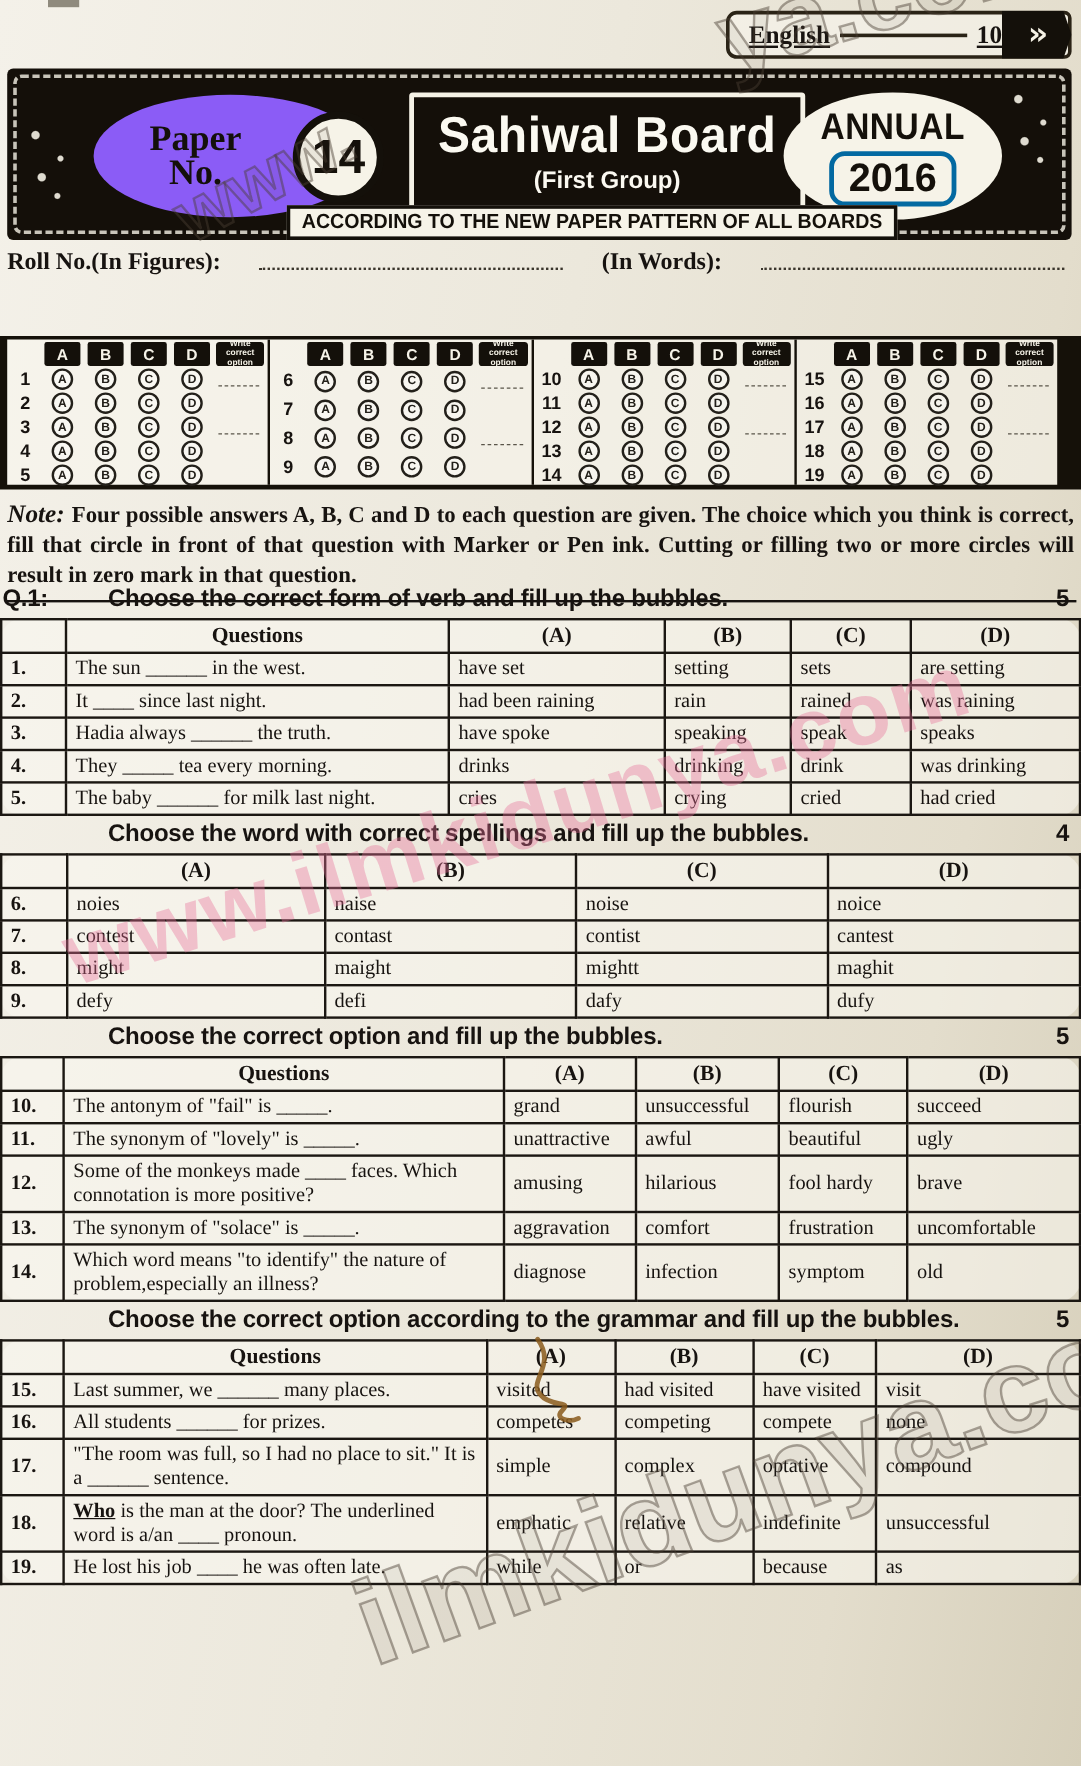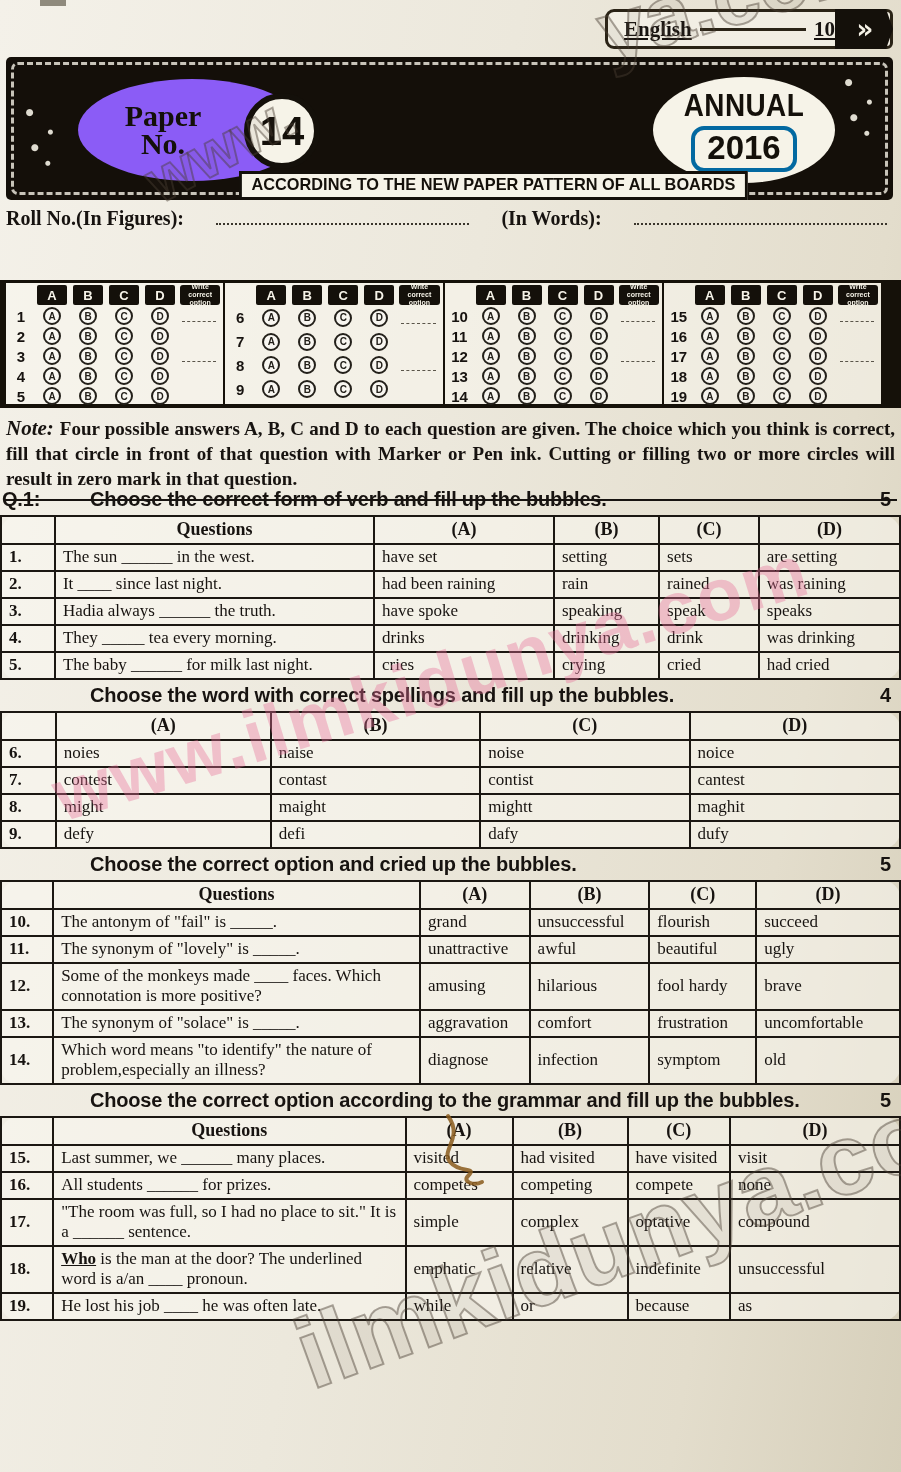--- a/index.html
+++ b/index.html
@@ -175,20 +175,24 @@
   </div>
 
   <div class="banner">
     <div class="ornament left"></div>
     <div class="ornament right"></div>
     <div class="paper-oval">
       <span>Paper</span>
       <span>No.</span>
     </div>
     <div class="paper-circle">14</div>
+    <div class="center-frame">
+      <div class="board-title">Sahiwal Board</div>
+      <div class="group-sub">(First Group)</div>
+    </div>
     <div class="annual-oval">
       <span class="annual-word">ANNUAL</span>
       <span class="year-box">2016</span>
     </div>
     <div class="tagline">ACCORDING TO THE NEW PAPER PATTERN OF ALL BOARDS</div>
   </div>
 
   <div class="roll-row">
     <span>Roll No.(In Figures):</span>
     <span class="dotfill"></span>
@@ -523,21 +527,21 @@
             <td class="optcell">defy</td>
             <td class="optcell">defi</td>
             <td class="optcell">dafy</td>
             <td class="optcell">dufy</td>
           </tr>
         </tbody>
       </table>
 
     <div class="sec-head noq">
       <span class="qnum"></span>
-      <span>Choose the correct option and cried up the bubbles.</span>
+      <span>Choose the correct option and fill up the bubbles.</span>
       <span class="marks">5</span>
     </div>
     <table>
         <colgroup>
           <col style="width: 5.8%;">
           <col style="width: 40.8%;">
           <col style="width: 12.2%;">
           <col style="width: 13.3%;">
           <col style="width: 11.9%;">
           <col style="width: 16%;">

